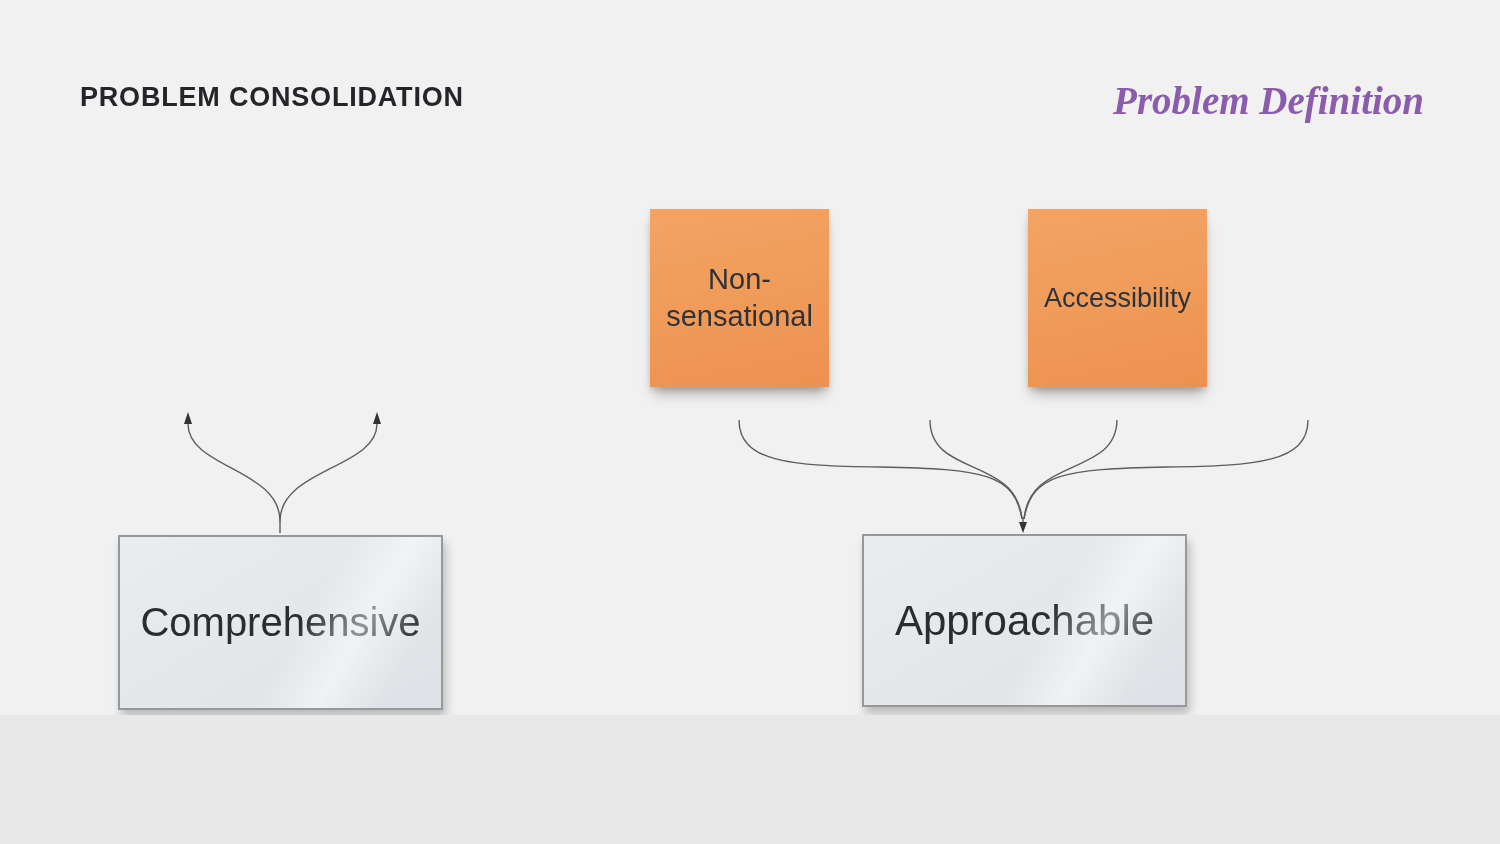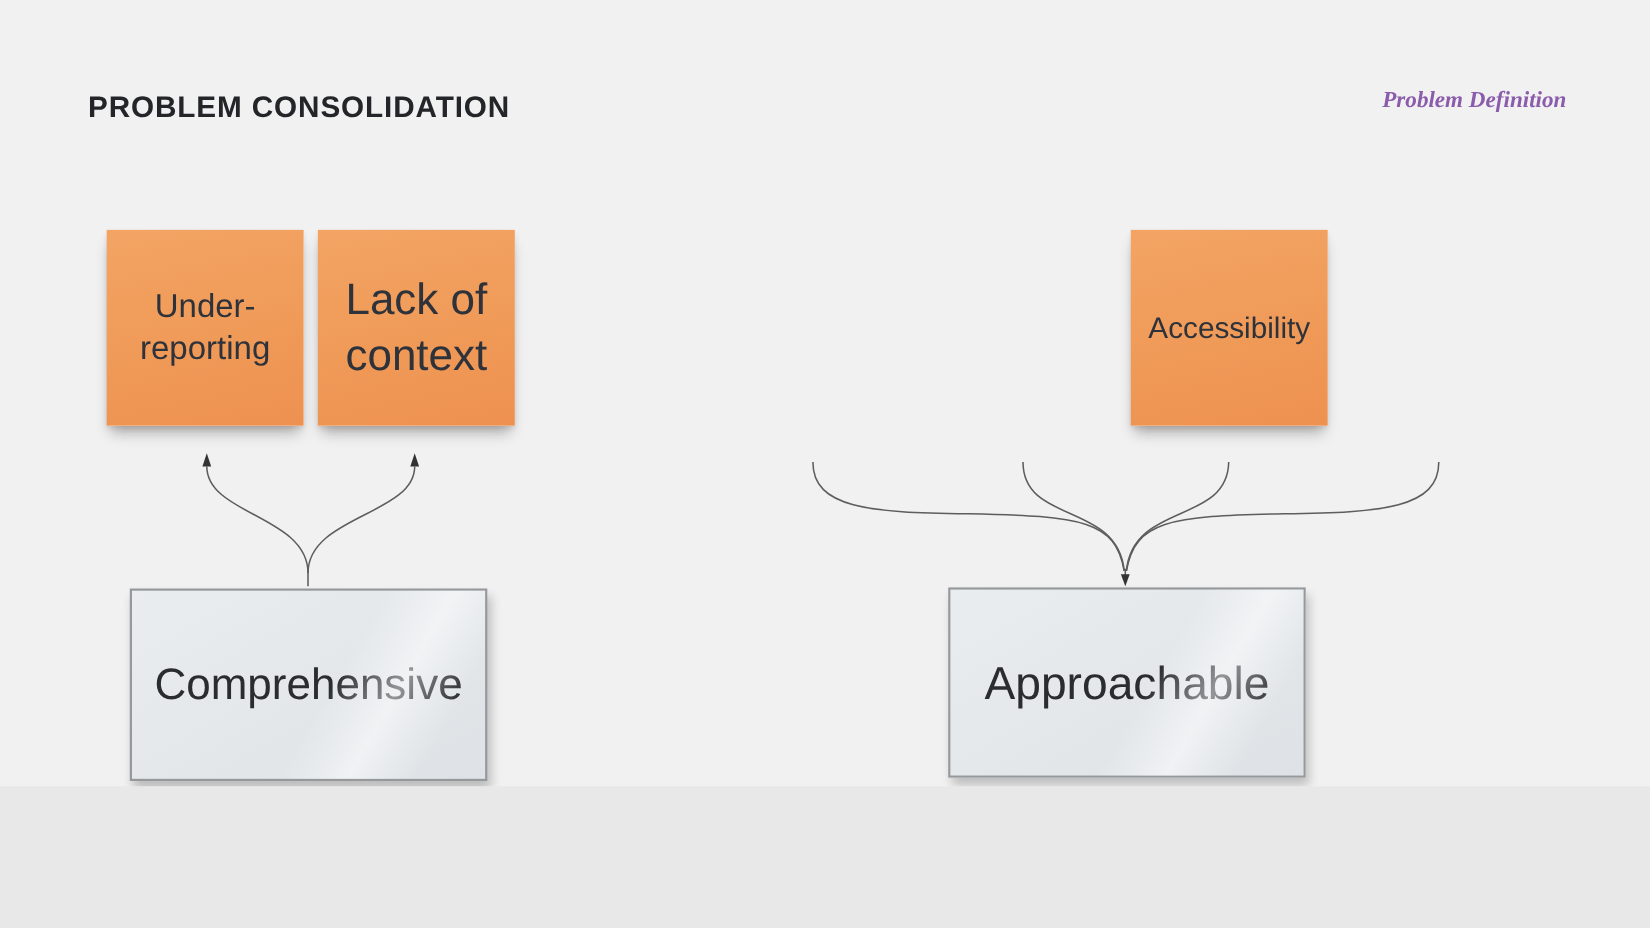--- a/index.html
+++ b/index.html
@@ -9,21 +9,21 @@
     font-family:"Liberation Sans",sans-serif;
   }
   .title{
     position:absolute;left:80px;top:82px;
     font-size:27px;font-weight:bold;letter-spacing:.8px;
     color:var(--title,#232528);
   }
   .tag{
     position:absolute;right:76px;top:78px;
     font-family:"Liberation Serif",serif;font-style:italic;font-weight:bold;
-    font-size:21px;color:var(--tag,#8a5cab);
+    font-size:39px;color:var(--tag,#8a5cab);
   }
   .note{
     position:absolute;width:179px;height:178px;
     display:flex;align-items:center;justify-content:center;
     text-align:center;white-space:pre-line;line-height:1.28;
     color:var(--sticky-text,#2e323a);
     background:linear-gradient(168deg,#f3a464 0%,#f09b59 50%,#ee9150 100%);
     box-shadow:0 10px 12px -4px rgba(50,45,40,.38),0 3px 5px rgba(50,45,40,.12);
   }
   .target-box{
@@ -63,25 +63,23 @@
       <path d="M930 420 C930 477, 1016 456, 1022 519"></path>
       <path d="M1117 420 C1116 477, 1030 456, 1024 519"></path>
       <path d="M1308 420 C1308 462, 1257 466, 1167 467 C1062 469, 1032 474, 1024 519"></path>
       <path d="M1023 517 L1023 524"></path>
     </g>
     <g fill="#333" stroke="none">
       <polygon points="1019,522 1027,522 1023,533"></polygon>
     </g>
   </svg>
 
-  <div class="note" style="left:97px;top:209px;font-size:30px">Under-
-reporting</div>
-  <div class="note" style="left:289px;top:209px;font-size:40px">Lack of
-context</div>
 
+  <div class="note" style="left:650px;top:209px;font-size:29px">Non-
+sensational</div>
   <div class="note" style="left:1028px;top:209px;font-size:27px">Accessibility</div>
 
   <div class="target-box" style="left:118px;top:535px;width:321px;height:171px">
     <span style="font-size:40px">Comprehensive</span>
   </div>
   <div class="target-box" style="left:862px;top:534px;width:321px;height:169px">
     <span style="font-size:42px">Approachable</span>
   </div>
 
 </div>

